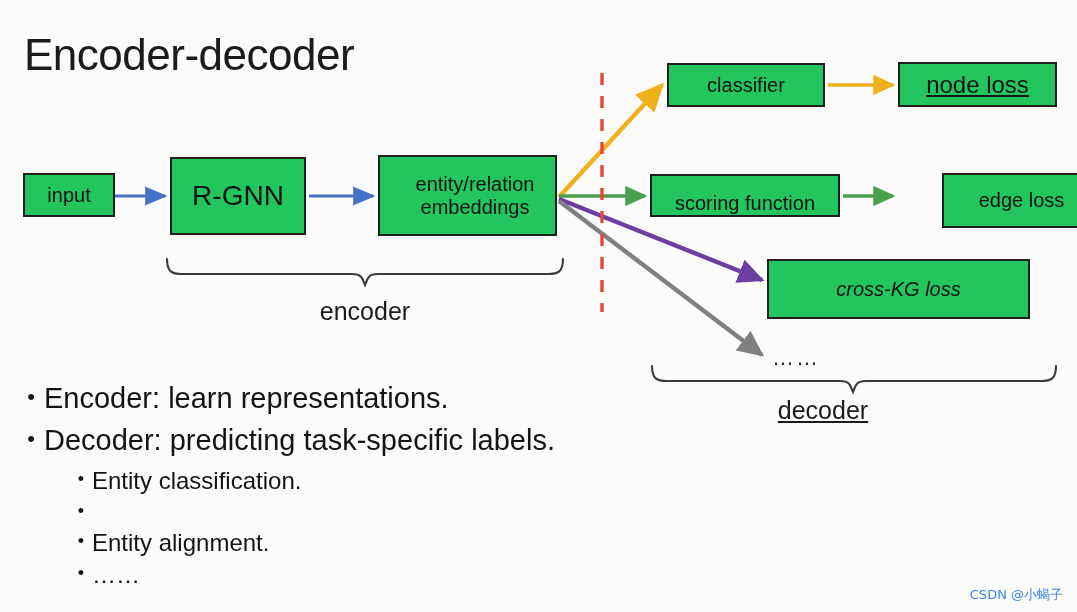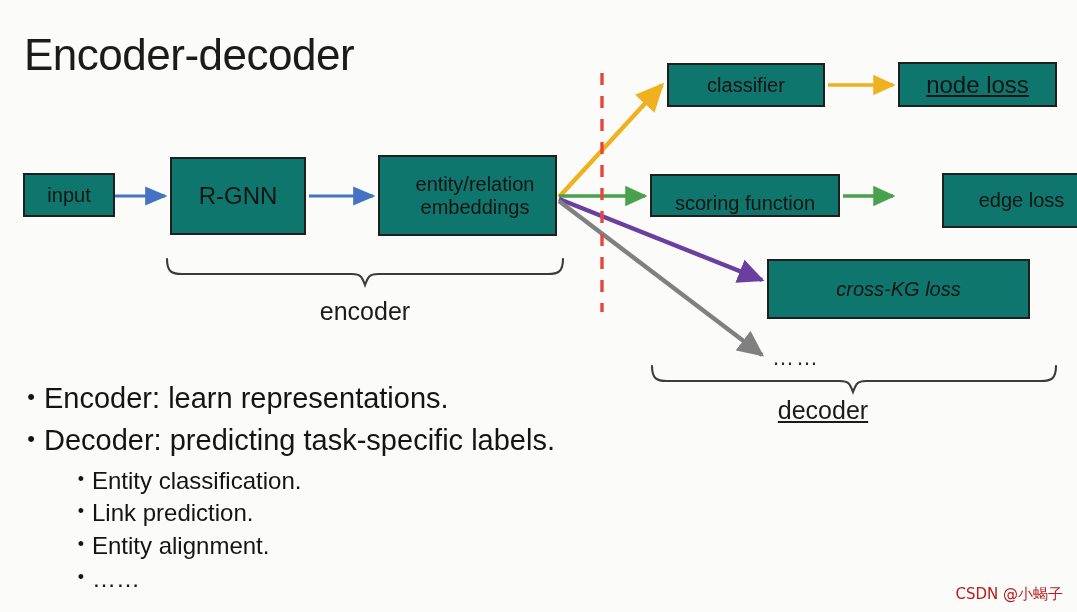--- a/index.html
+++ b/index.html
@@ -16,31 +16,31 @@
   #title{
     position:absolute;left:24px;top:33px;
     font-size:44px;font-weight:400;color:#1b1b1b;
     letter-spacing:-0.5px;
     line-height:1;
   }
 
   
   .box{
     position:absolute;
-    background:#0f766e;
+    background:#22c55e;
     border:2.5px solid #1f1f1f;
     display:flex;align-items:center;justify-content:center;
     text-align:center;
     color:#141414;
     font-size:20px;
     line-height:1.15;
     box-sizing:border-box;
   }
   #box-input      {left:8px;  top:173px; width:92px;  height:44px; font-size:20px;margin-left:15px;}
-  #box-rgnn       {left:170px;top:157px; width:136px; height:78px; font-size:24px;}
+  #box-rgnn       {left:170px;top:157px; width:136px; height:78px; font-size:28px;}
   #box-embeddings {left:378px;top:155px; width:179px; height:81px; font-size:20px;padding-left:15px;}
   #box-classifier {left:667px;top:63px;  width:158px; height:44px; font-size:20px;}
   #box-nodeloss   {left:898px;top:62px;  width:159px; height:45px; font-size:24px;text-decoration:underline;}
   #box-scoring    {left:650px;top:174px; width:190px; height:43px; font-size:20px;align-items:flex-end;}
   #box-edgeloss   {left:898px;top:173px; width:159px; height:55px; font-size:20px;margin-left:44px;}
   #box-crosskg    {left:767px;top:259px; width:263px; height:60px; font-size:20px;font-style:italic;}
 
   
   .brace-label{
     position:absolute;
@@ -66,21 +66,21 @@
   .b2{
     display:flex;align-items:flex-start;
     font-size:24px;color:#141414;margin-bottom:4px;line-height:1.2;
     padding-left:52px;
   }
   .b2 .dot{width:22px;flex:0 0 22px;text-align:center;font-size:18px;line-height:1.4;}
 
   
   #watermark{
     position:absolute;right:14px;bottom:8px;
-    font-size:15px;color:#b91c1c;
+    font-size:13px;color:#3b82f6;
     font-family:"DejaVu Sans", sans-serif;
     margin-top:24px;
   }
 
   svg.overlay{position:absolute;left:0;top:0;width:1077px;height:612px;pointer-events:none;}
 </style>
 </head>
 <body>
 
 <div class="slide">
@@ -189,21 +189,20 @@
       <span>Decoder: predicting task-specific labels.</span>
     </div>
 
     <div class="b2">
       <span class="dot">•</span>
       <span>Entity classification.</span>
     </div>
 
     <div class="b2">
       <span class="dot">•</span>
-      <span>Link prediction.</span>
     </div>
 
     <div class="b2">
       <span class="dot">•</span>
       <span>Entity alignment.</span>
     </div>
 
     <div class="b2">
       <span class="dot">•</span>
       <span>……</span>

